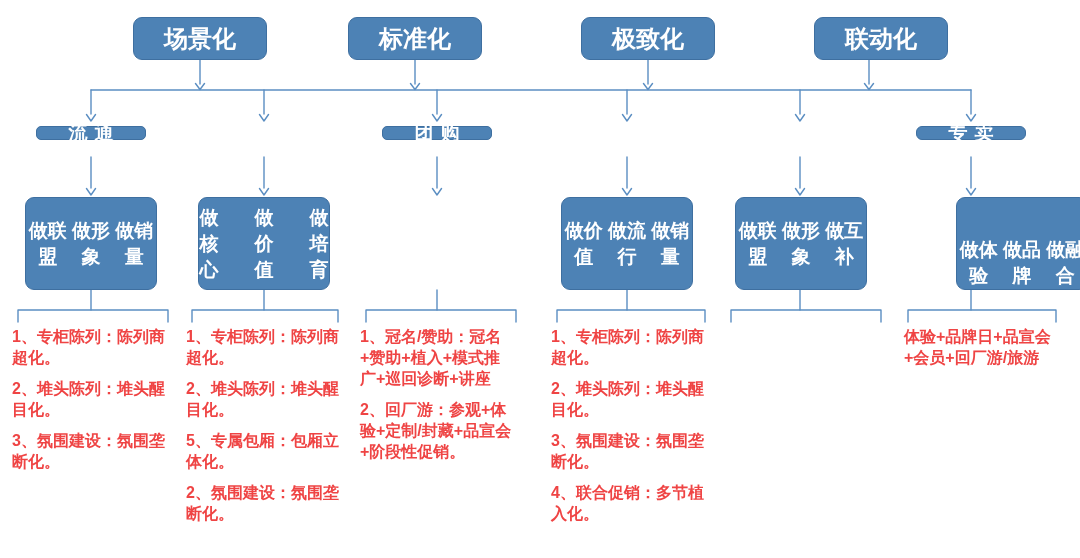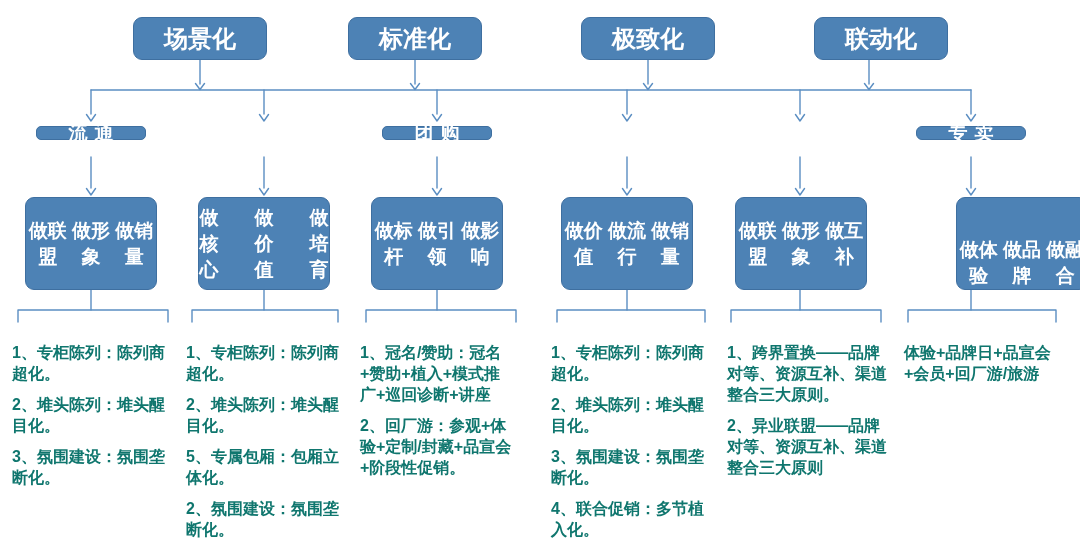--- a/index.html
+++ b/index.html
@@ -7,21 +7,21 @@
   .canvas{position:relative;width:1080px;height:558px;background:#ffffff;overflow:hidden;padding-left:8px;}
   .connectors{position:absolute;left:0;top:0;width:1080px;height:558px;}
   .box{
     position:absolute;box-sizing:border-box;
     background:#4d82b5;border:1.5px solid #3e6fa0;color:#ffffff;font-weight:bold;
     display:flex;align-items:center;justify-content:center;text-align:center;
   }
   .top-box{top:17px;width:134px;height:43px;border-radius:9px;font-size:24px;}
   .channel-box{top:126px;width:110px;height:14px;border-radius:5px;font-size:19px;letter-spacing:7px;text-indent:7px;}
   .focus-box{top:197px;width:132px;height:93px;border-radius:9px;font-size:19px;line-height:26px;flex-direction:row;}
-  .notes{position:absolute;top:326px;color:#0f766e;font-weight:bold;font-size:16px;line-height:21px;text-align:left;margin-top:16px;}
+  .notes{position:absolute;top:326px;color:#ef4444;font-weight:bold;font-size:16px;line-height:21px;text-align:left;}
   .notes p{margin:0 0 10px 0;}
 </style>
 </head>
 <body>
 
 <div class="canvas">
 
   <svg class="connectors" viewBox="0 0 1080 558" xmlns="http://www.w3.org/2000/svg">
     <g stroke="#5b8ec2" stroke-width="1.4" fill="none" stroke-linecap="round" stroke-linejoin="round">
 
@@ -65,25 +65,20 @@
     <div>做培育</div>
   </div>
   <div class="notes" style="left:186px;width:154px;">
     <p>1、专柜陈列：陈列商超化。</p>
     <p>2、堆头陈列：堆头醒目化。</p>
     <p>5、专属包厢：包厢立体化。</p>
     <p>2、氛围建设：氛围垄断化。</p>
   </div>
 
   <div class="box channel-box" style="left:382px;">团购</div>
-  <div class="box focus-box" style="left:371px;">
-    <div>做标杆</div>
-    <div>做引领</div>
-    <div>做影响</div>
-  </div>
   <div class="notes" style="left:360px;width:156px;">
     <p>1、冠名/赞助：冠名+赞助+植入+模式推广+巡回诊断+讲座</p>
     <p>2、回厂游：参观+体验+定制/封藏+品宣会+阶段性促销。</p>
   </div>
 
   <div class="box focus-box" style="left:561px;">
     <div>做价值</div>
     <div>做流行</div>
     <div>做销量</div>
   </div>
@@ -92,24 +87,20 @@
     <p>2、堆头陈列：堆头醒目化。</p>
     <p>3、氛围建设：氛围垄断化。</p>
     <p>4、联合促销：多节植入化。</p>
   </div>
 
   <div class="box focus-box" style="left:735px;">
     <div>做联盟</div>
     <div>做形象</div>
     <div>做互补</div>
   </div>
-  <div class="notes" style="left:727px;width:162px;">
-    <p>1、跨界置换——品牌对等、资源互补、渠道整合三大原则。</p>
-    <p>2、异业联盟——品牌对等、资源互补、渠道整合三大原则</p>
-  </div>
 
   <div class="box channel-box" style="left:916px;border-radius:6px;">专卖</div>
   <div class="box focus-box" style="left:956px;align-items:flex-end;">
     <div>做体验</div>
     <div>做品牌</div>
     <div>做融合</div>
   </div>
   <div class="notes" style="left:904px;width:166px;">
     <p>体验+品牌日+品宣会+会员+回厂游/旅游</p>
   </div>

